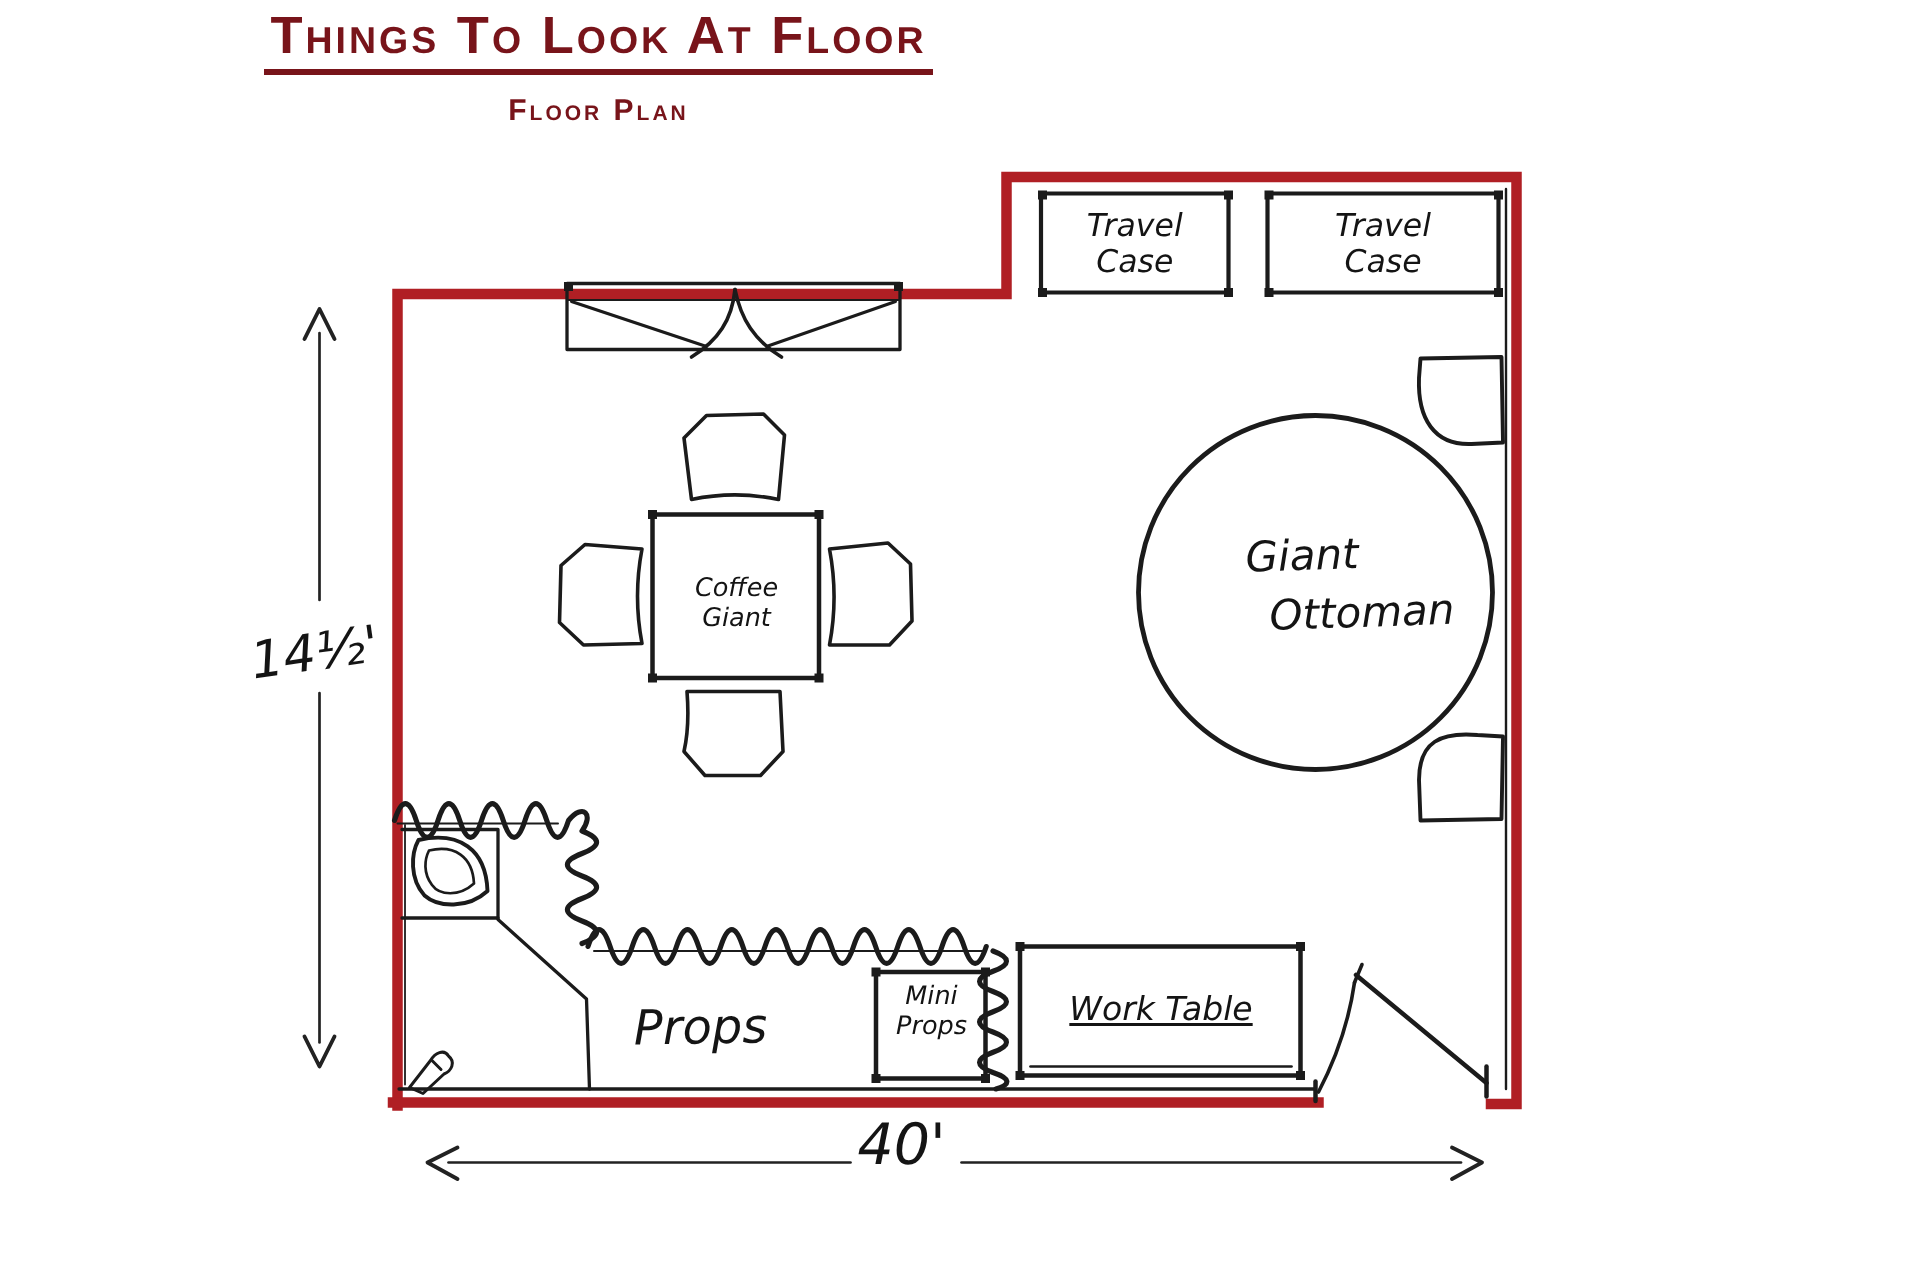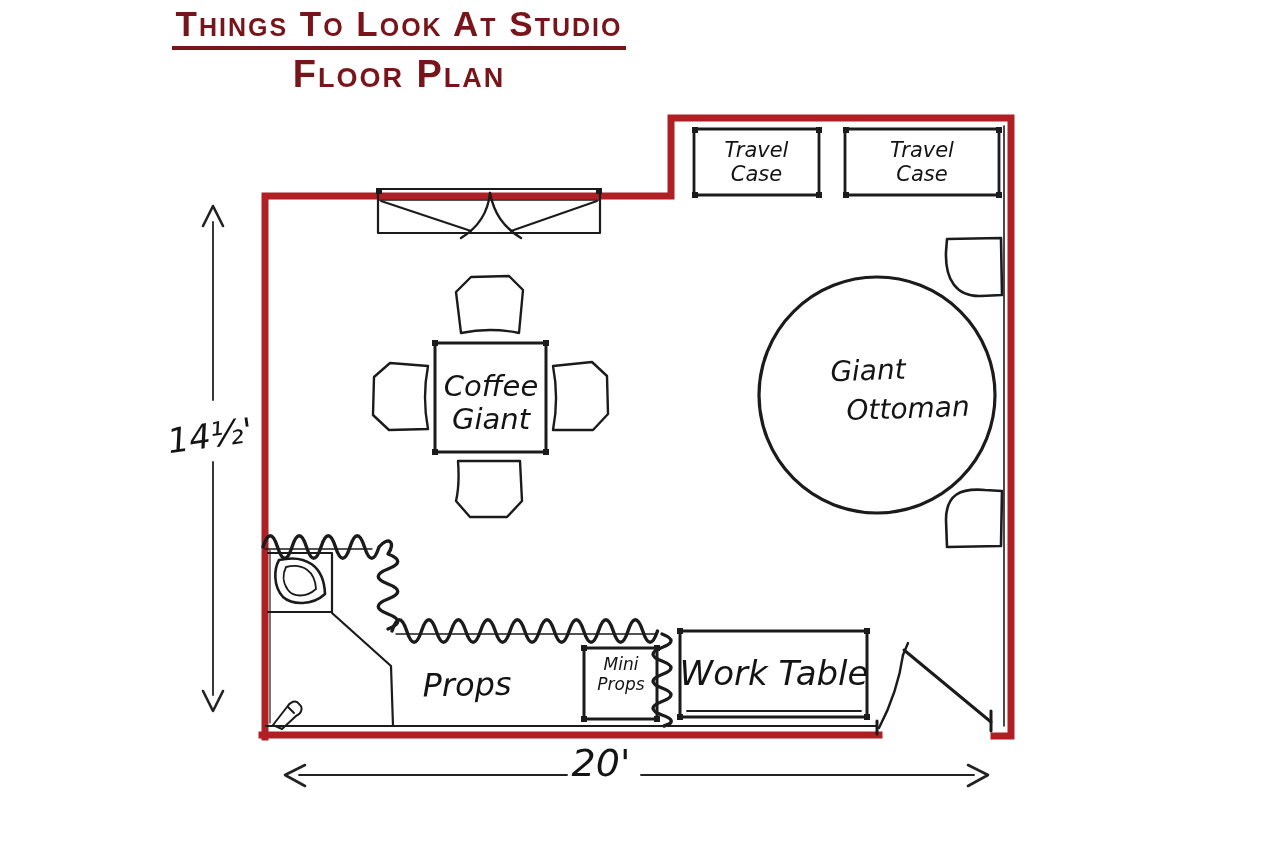--- a/index.html
+++ b/index.html
@@ -12,37 +12,37 @@
 
   
   .title-block{
     position:absolute;left:140px;top:5px;width:518px;text-align:center;
     color:#78141a;font-weight:700;font-variant:small-caps;
   }
   .title-main{
     display:inline-block;font-size:35px;letter-spacing:2px;line-height:1.1;
     border-bottom:4px solid #78141a;padding:0 4px 2px 4px;
   }
-  .title-sub{font-size:38px;letter-spacing:2px;line-height:1.2;margin-top:2px;}
+  .title-sub{font-size:20px;letter-spacing:2px;line-height:1.2;margin-top:12px;}
 
   
   .hand{
     position:absolute;color:#141414;font-family:"DejaVu Sans",sans-serif;
     font-style:italic;text-align:center;line-height:1.15;
     display:flex;flex-direction:column;align-items:center;justify-content:center;
     white-space:nowrap;
   }
   .lbl-travel1{left:694px;top:129px;width:125px;height:66px;font-size:21px;}
   .lbl-travel2{left:845px;top:129px;width:154px;height:66px;font-size:21px;}
-  .lbl-coffee{left:436px;top:344px;width:110px;height:118px;font-size:29px;}
+  .lbl-coffee{left:436px;top:344px;width:110px;height:118px;font-size:17px;}
   .lbl-ottoman1{left:868px;top:371px;transform:translate(-50%,-50%) rotate(-2deg);font-size:28px;}
   .lbl-ottoman2{left:908px;top:409px;transform:translate(-50%,-50%) rotate(-2deg);font-size:28px;}
   .lbl-props{left:467px;top:685px;transform:translate(-50%,-50%) rotate(-1deg);font-size:32px;}
   .lbl-fridge{left:584px;top:649px;width:74px;height:51px;font-size:17px;}
-  .lbl-worktable{left:681px;top:631px;width:186px;height:86px;font-size:34px;}
+  .lbl-worktable{left:681px;top:631px;width:186px;height:86px;font-size:22px;text-decoration:underline;}
   .dim-h{left:210px;top:436px;transform:translate(-50%,-50%) rotate(-8deg);font-size:34px;font-weight:400;}
   .dim-w{left:601px;top:764px;transform:translate(-50%,-50%);font-size:38px;}
 </style>
 </head>
 <body>
 
 <div class="stage">
 
   <svg class="plan" width="1280" height="854" viewBox="0 0 1280 854">
     <g fill="none" stroke="#1b1b1b" stroke-linecap="round" stroke-linejoin="round">
@@ -183,21 +183,21 @@
       <g stroke="#222222">
         <path d="M 299 775 L 567 775" stroke-width="1.8"></path>
         <path d="M 641 775 L 974 775" stroke-width="1.8"></path>
         <path d="M 305 765 L 285 775 L 305 786" stroke-width="2.6"></path>
         <path d="M 968 765 L 988 775 L 968 786" stroke-width="2.6"></path>
       </g>
     </g>
   </svg>
 
   <div class="title-block">
-    <div class="title-main">Things To Look At Studio</div>
+    <div class="title-main">Things To Look At Floor</div>
     <div class="title-sub">Floor Plan</div>
   </div>
 
   <div class="hand lbl-travel1">
     <span>Travel</span>
     <span>Case</span>
   </div>
   <div class="hand lbl-travel2">
     <span>Travel</span>
     <span>Case</span>
@@ -209,15 +209,15 @@
     <span>Giant</span>
   </div>
   <div class="hand lbl-props">Props</div>
   <div class="hand lbl-fridge">
     <span>Mini</span>
     <span>Props</span>
   </div>
   <div class="hand lbl-worktable">Work Table</div>
 
   <div class="hand dim-h">14½'</div>
-  <div class="hand dim-w">20'</div>
+  <div class="hand dim-w">40'</div>
 
 </div>
 
 </body></html>

